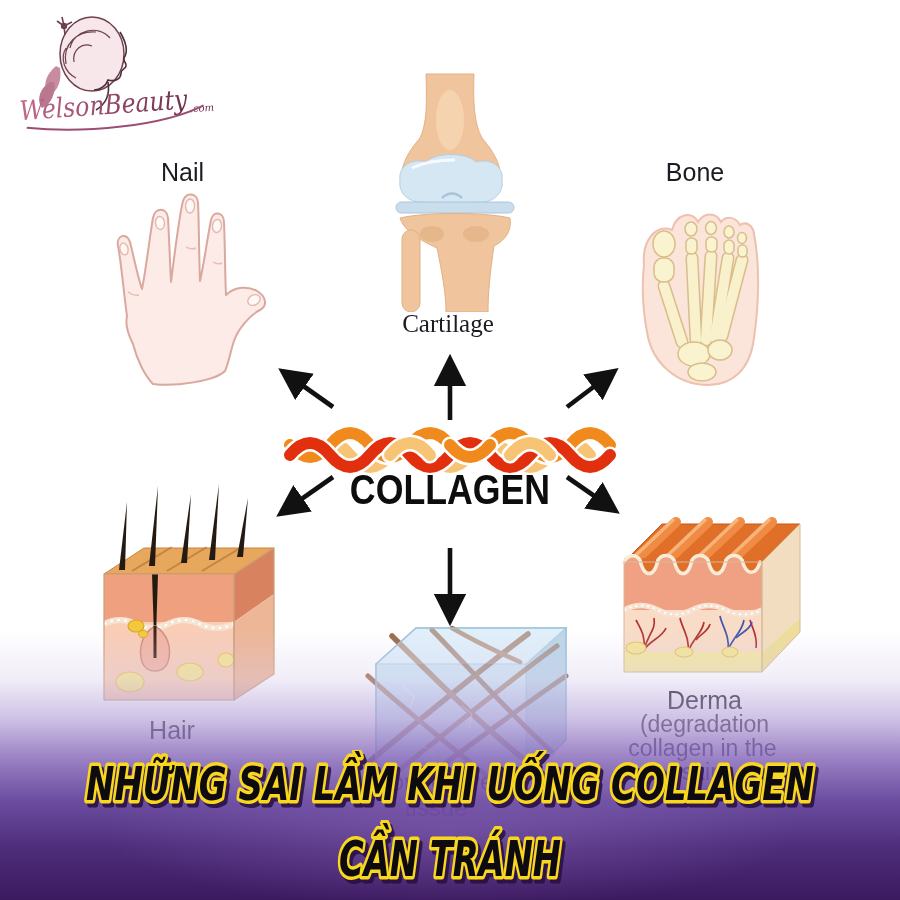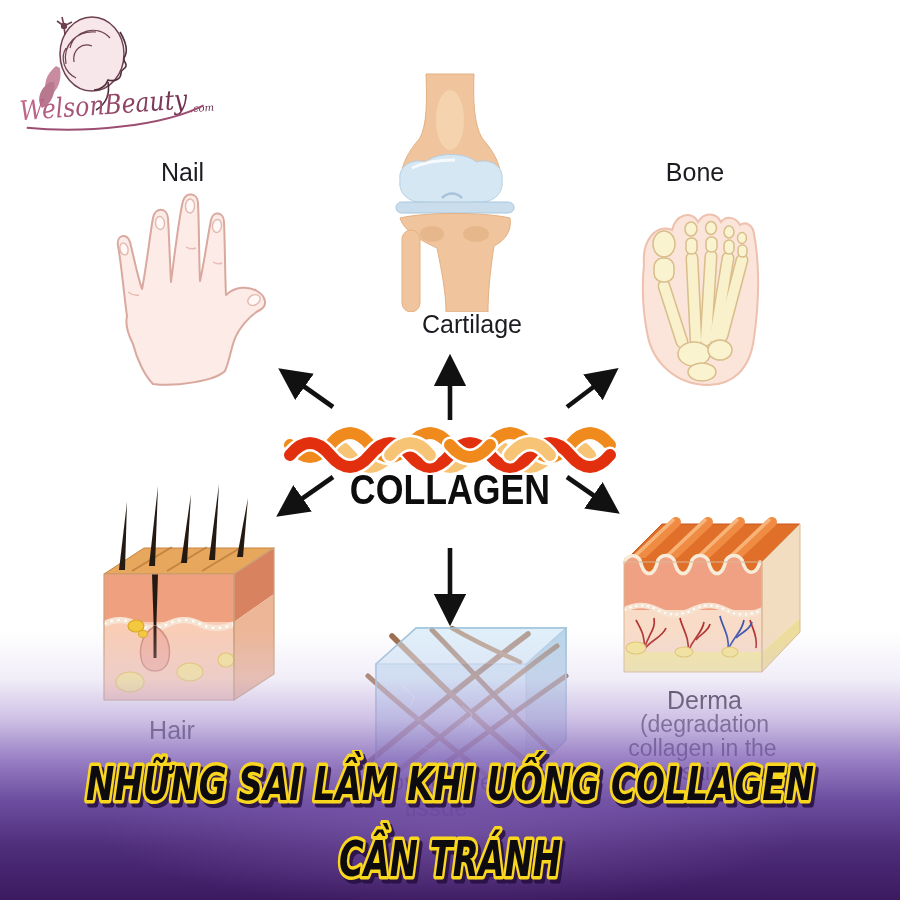--- a/index.html
+++ b/index.html
@@ -53,21 +53,21 @@
     </g>
     <g transform="rotate(-4 96 106)">
       <text id="logo-brand" x="92" y="106" text-anchor="middle" font-family="DejaVu Serif, Liberation Serif, serif" font-style="italic" font-size="27" fill="url(#lg)" textLength="168" lengthAdjust="spacingAndGlyphs">WelsonBeauty</text>
       <text id="logo-tld" x="178" y="110" font-family="DejaVu Serif, Liberation Serif, serif" font-style="italic" font-size="10" fill="#6e2f4e">.com</text>
       <path d="M14,114 C70,124 150,122 192,104" stroke="#9c4d72" stroke-width="2" fill="none"></path>
     </g>
   </svg>
 
   <div class="lbl" style="left:635px;top:158px;width:120px;">Bone</div>
   <div class="lbl" style="left:120px;top:158px;width:125px;">Nail</div>
-  <div class="lbl" style="left:392px;top:310px;width:160px;">Cartilage</div>
+  <div class="lbl" style="left:368px;top:310px;width:160px;font-family:Liberation Serif, serif;">Cartilage</div>
 
   <svg class="abs ill" style="left:103px;top:192px;" width="170" height="195" viewBox="0 0 170 195">
     <path d="M50,192 C42,184 34,168 30,152 C24,140 22,132 24,124 C22,112 18,68 15,54 C13,43 24,40 27,50 C31,66 35,86 39,97 C43,78 47,42 50,26 C52,15 64,15 65,26 C66,42 67,72 68,90 C71,66 77,20 80,9 C83,-1 95,1 95,11 C96,28 96,68 97,89 C101,72 105,42 108,28 C110,18 121,20 121,30 C122,50 122,84 123,103 C132,94 146,94 154,99 C163,104 165,114 157,118 C147,123 135,137 131,149 C127,161 126,170 122,179 C112,189 72,195 50,192 Z" fill="#fcebe7" stroke="#d9a89e" stroke-width="2" stroke-linejoin="round"></path>
     <g fill="#fff8f6" stroke="#e3b8ae" stroke-width="1.4">
       <ellipse cx="21" cy="57" rx="4" ry="6" transform="rotate(-14 21 57)"></ellipse>
       <ellipse cx="57" cy="31" rx="4.5" ry="6.5" transform="rotate(-6 57 31)"></ellipse>
       <ellipse cx="87" cy="14" rx="4.5" ry="7" transform="rotate(2 87 14)"></ellipse>
       <ellipse cx="114" cy="34" rx="4.5" ry="6.5" transform="rotate(8 114 34)"></ellipse>
       <ellipse cx="151" cy="108" rx="5" ry="6.5" transform="rotate(60 151 108)"></ellipse>
     </g>

